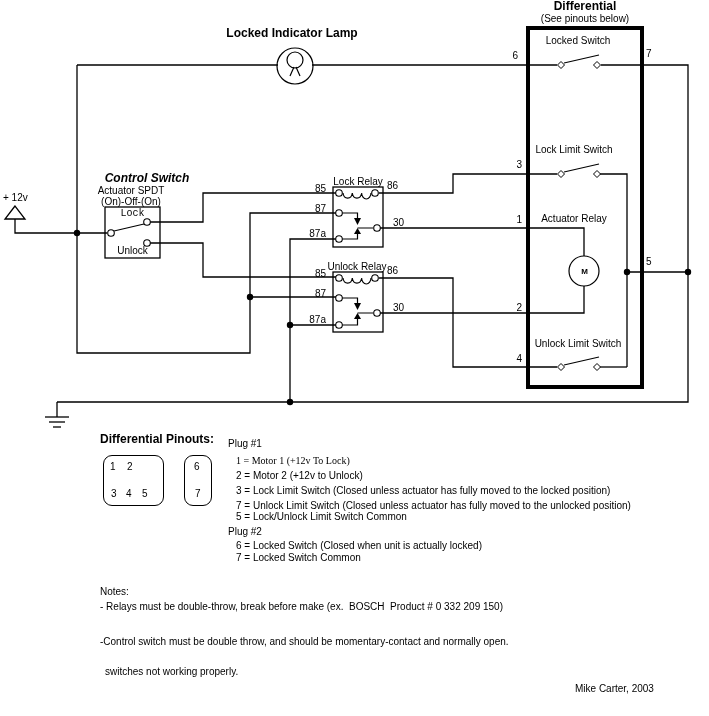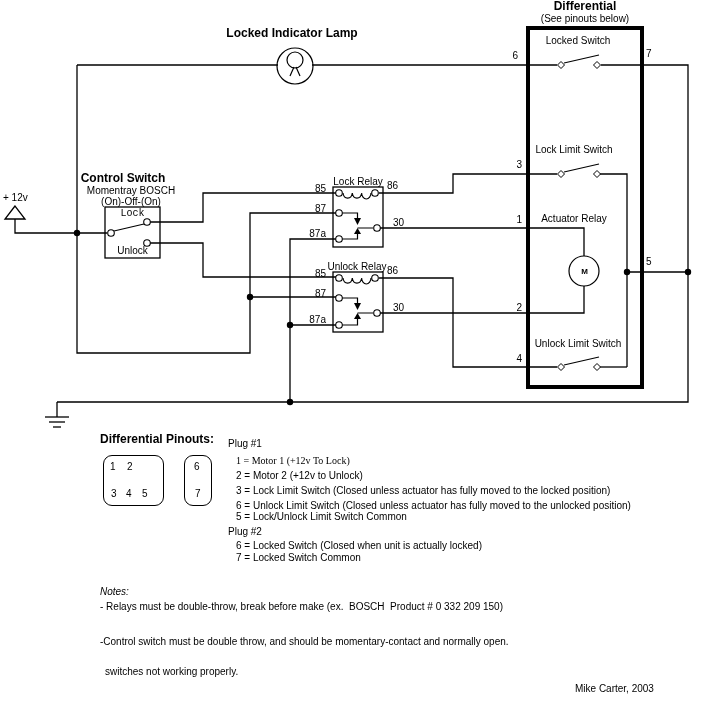--- a/index.html
+++ b/index.html
@@ -135,22 +135,22 @@
   <div class="t r" style="left:498px;top:50px;width:20px;">6</div>
   <div class="t" style="left:646px;top:48px;">7</div>
   <div class="t r" style="left:504px;top:159px;width:18px;">3</div>
   <div class="t r" style="left:504px;top:214px;width:18px;">1</div>
   <div class="t r" style="left:504px;top:302px;width:18px;">2</div>
   <div class="t r" style="left:504px;top:353px;width:18px;">4</div>
   <div class="t" style="left:646px;top:256px;">5</div>
 
   <div class="t" style="left:3px;top:192px;">+ 12v</div>
 
-  <div class="t b c" style="left:68px;top:172px;width:110px;">Control Switch</div>
-  <div class="t c" style="left:76px;top:185px;width:110px;">Momentray BOSCH</div>
+  <div class="t b c" style="left:92px;top:172px;width:110px;font-style:italic;">Control Switch</div>
+  <div class="t c" style="left:76px;top:185px;width:110px;">Actuator SPDT</div>
   <div class="t c" style="left:76px;top:196px;width:110px;text-align:center;">(On)-Off-(On)</div>
   <div class="t c" style="left:105px;top:208px;width:55px;font-family:Liberation Mono, monospace;">Lock</div>
   <div class="t c" style="left:105px;top:245px;width:55px;">Unlock</div>
 
   <div class="t c" style="left:308px;top:176px;width:100px;">Lock Relay</div>
   <div class="t r" style="left:300px;top:183px;width:26px;">85</div>
   <div class="t r" style="left:300px;top:203px;width:26px;">87</div>
   <div class="t r" style="left:300px;top:228px;width:26px;">87a</div>
   <div class="t" style="left:387px;top:180px;">86</div>
   <div class="t" style="left:393px;top:217px;">30</div>
@@ -172,25 +172,25 @@
   <div class="t" style="left:142px;top:488px;">5</div>
 
   <div class="plugbox" style="left:184px;top:455px;width:26px;height:49px;"></div>
   <div class="t" style="left:194px;top:461px;">6</div>
   <div class="t" style="left:195px;top:488px;">7</div>
 
   <div class="t" style="left:228px;top:438px;">Plug #1</div>
   <div class="t" style="left:236px;top:455px;font-family:Liberation Serif, serif;">1 = Motor 1 (+12v To Lock)</div>
   <div class="t" style="left:236px;top:470px;">2 = Motor 2 (+12v to Unlock)</div>
   <div class="t" style="left:236px;top:485px;">3 = Lock Limit Switch (Closed unless actuator has fully moved to the locked position)</div>
-  <div class="t" style="left:236px;top:500px;">6 = Unlock Limit Switch (Closed unless actuator has fully moved to the unlocked position)</div>
+  <div class="t" style="left:236px;top:500px;">7 = Unlock Limit Switch (Closed unless actuator has fully moved to the unlocked position)</div>
   <div class="t" style="left:236px;top:511px;">5 = Lock/Unlock Limit Switch Common</div>
   <div class="t" style="left:228px;top:526px;text-align:right;">Plug #2</div>
   <div class="t" style="left:236px;top:540px;">6 = Locked Switch (Closed when unit is actually locked)</div>
   <div class="t" style="left:236px;top:552px;">7 = Locked Switch Common</div>
 
-  <div class="t" style="left:100px;top:586px;font-style:italic;">Notes:</div>
+  <div class="t" style="left:100px;top:586px;">Notes:</div>
   <div class="t" style="left:100px;top:601px;">- Relays must be double-throw, break before make (ex.  BOSCH  Product # 0 332 209 150)</div>
   <div class="t" style="left:100px;top:636px;">-Control switch must be double throw, and should be momentary-contact and normally open.</div>
   <div class="t" style="left:105px;top:666px;">switches not working properly.</div>
 
   <div class="t" style="left:575px;top:683px;">Mike Carter, 2003</div>
 </div>
 
 </body></html>

